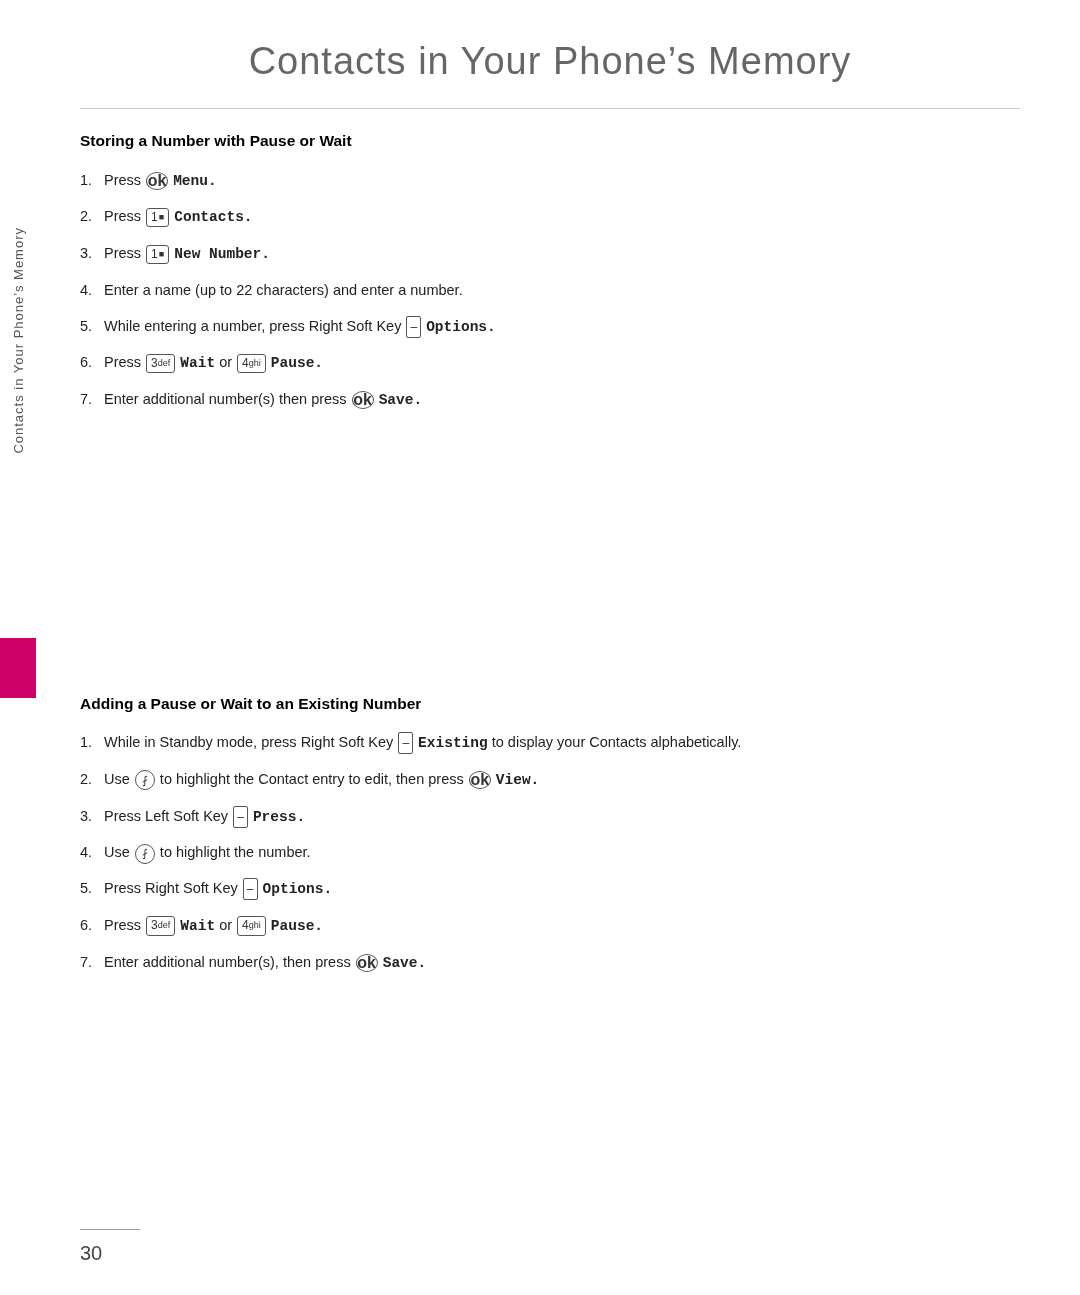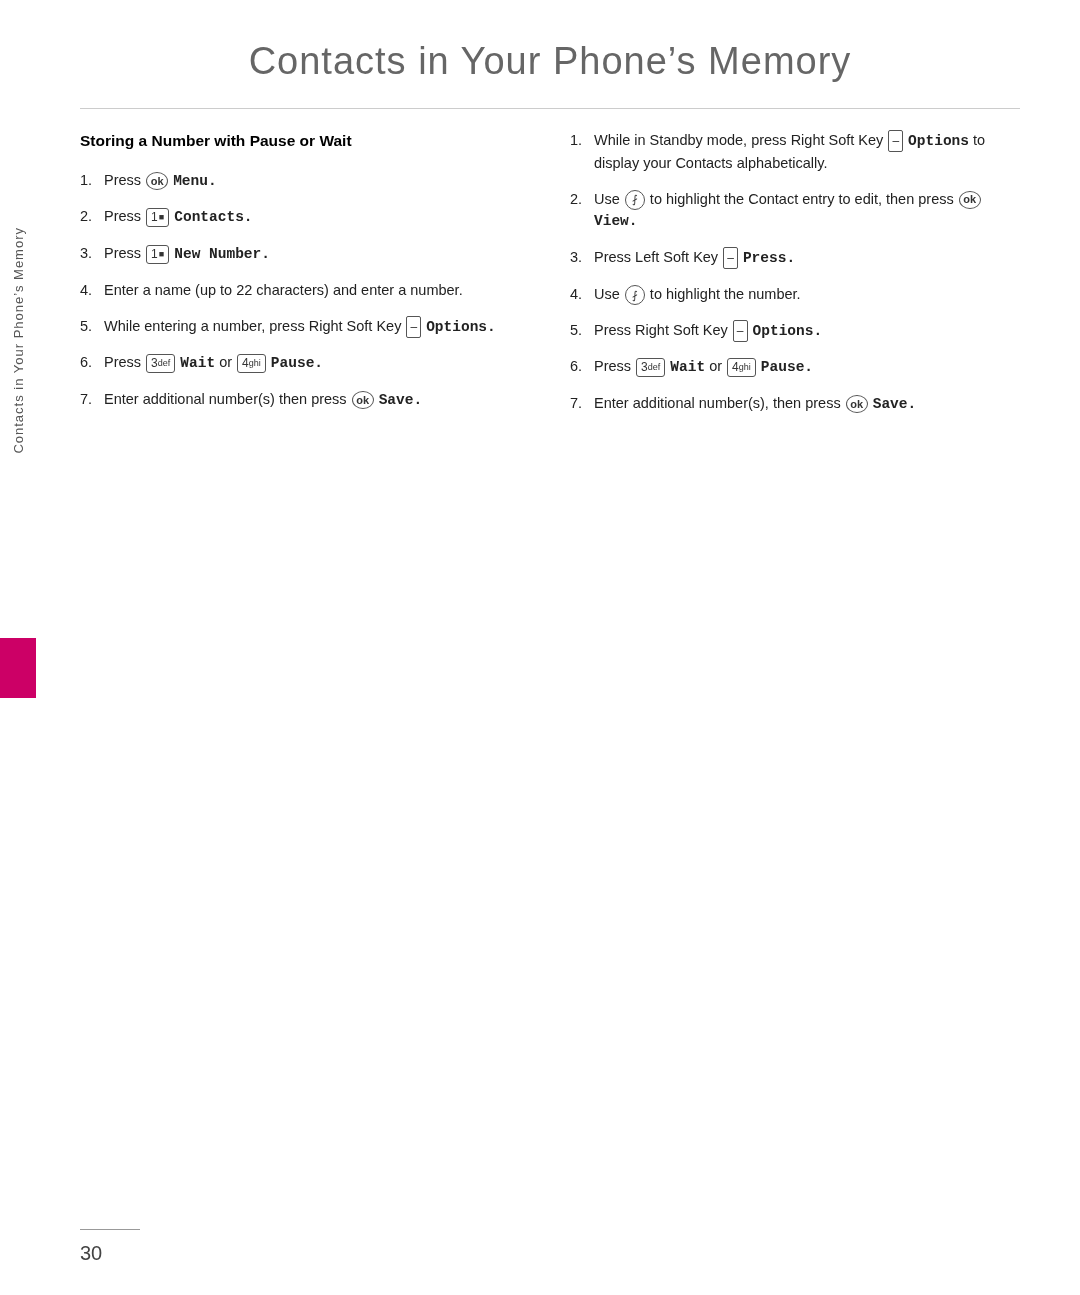--- a/index.html
+++ b/index.html
@@ -80,20 +80,21 @@
 
     
     .content-area {
       position: absolute;
       top: 130px;
       left: 80px;
       right: 60px;
       bottom: 80px;
       display: flex;
       gap: 40px;
+      flex-direction: column;
     }
 
     .left-column {
       flex: 1;
     }
 
     .right-column {
       flex: 1;
     }
 
@@ -160,21 +161,21 @@
 
     
     .ok-key {
       display: inline-flex;
       align-items: center;
       justify-content: center;
       border: 1.5px solid #555;
       border-radius: 50%;
       width: 22px;
       height: 18px;
-      font-size: 11px;
+      font-size: 16px;
       font-weight: bold;
       color: #333;
       background: #fff;
       vertical-align: middle;
       margin: 0 1px;
     }
 
     
     .soft-key-right {
       display: inline-flex;
@@ -314,26 +315,29 @@
           <span class="step-number">7.</span>
           <span class="step-content">
             Enter additional number(s) then press <span class="ok-key">ok</span> <span class="bold">Save.</span>
           </span>
         </li>
 
       </ol>
     </div>
 
     <div class="right-column">
+      <div class="section-heading">
+        <span>Adding a Pause or Wait to an Existing Number</span>
+      </div>
       <ol class="step-list">
 
         <li class="step-item">
           <span class="step-number">1.</span>
           <span class="step-content">
-            While in Standby mode, press Right Soft Key <span class="soft-key-right">–</span> <span class="bold">Options</span> to display your Contacts alphabetically.
+            While in Standby mode, press Right Soft Key <span class="soft-key-right">–</span> <span class="bold">Existing</span> to display your Contacts alphabetically.
           </span>
         </li>
 
         <li class="step-item">
           <span class="step-number">2.</span>
           <span class="step-content">
             Use <span class="nav-key">⨏</span> to highlight the Contact entry to edit, then press <span class="ok-key">ok</span> <span class="bold">View.</span>
           </span>
         </li>
 

